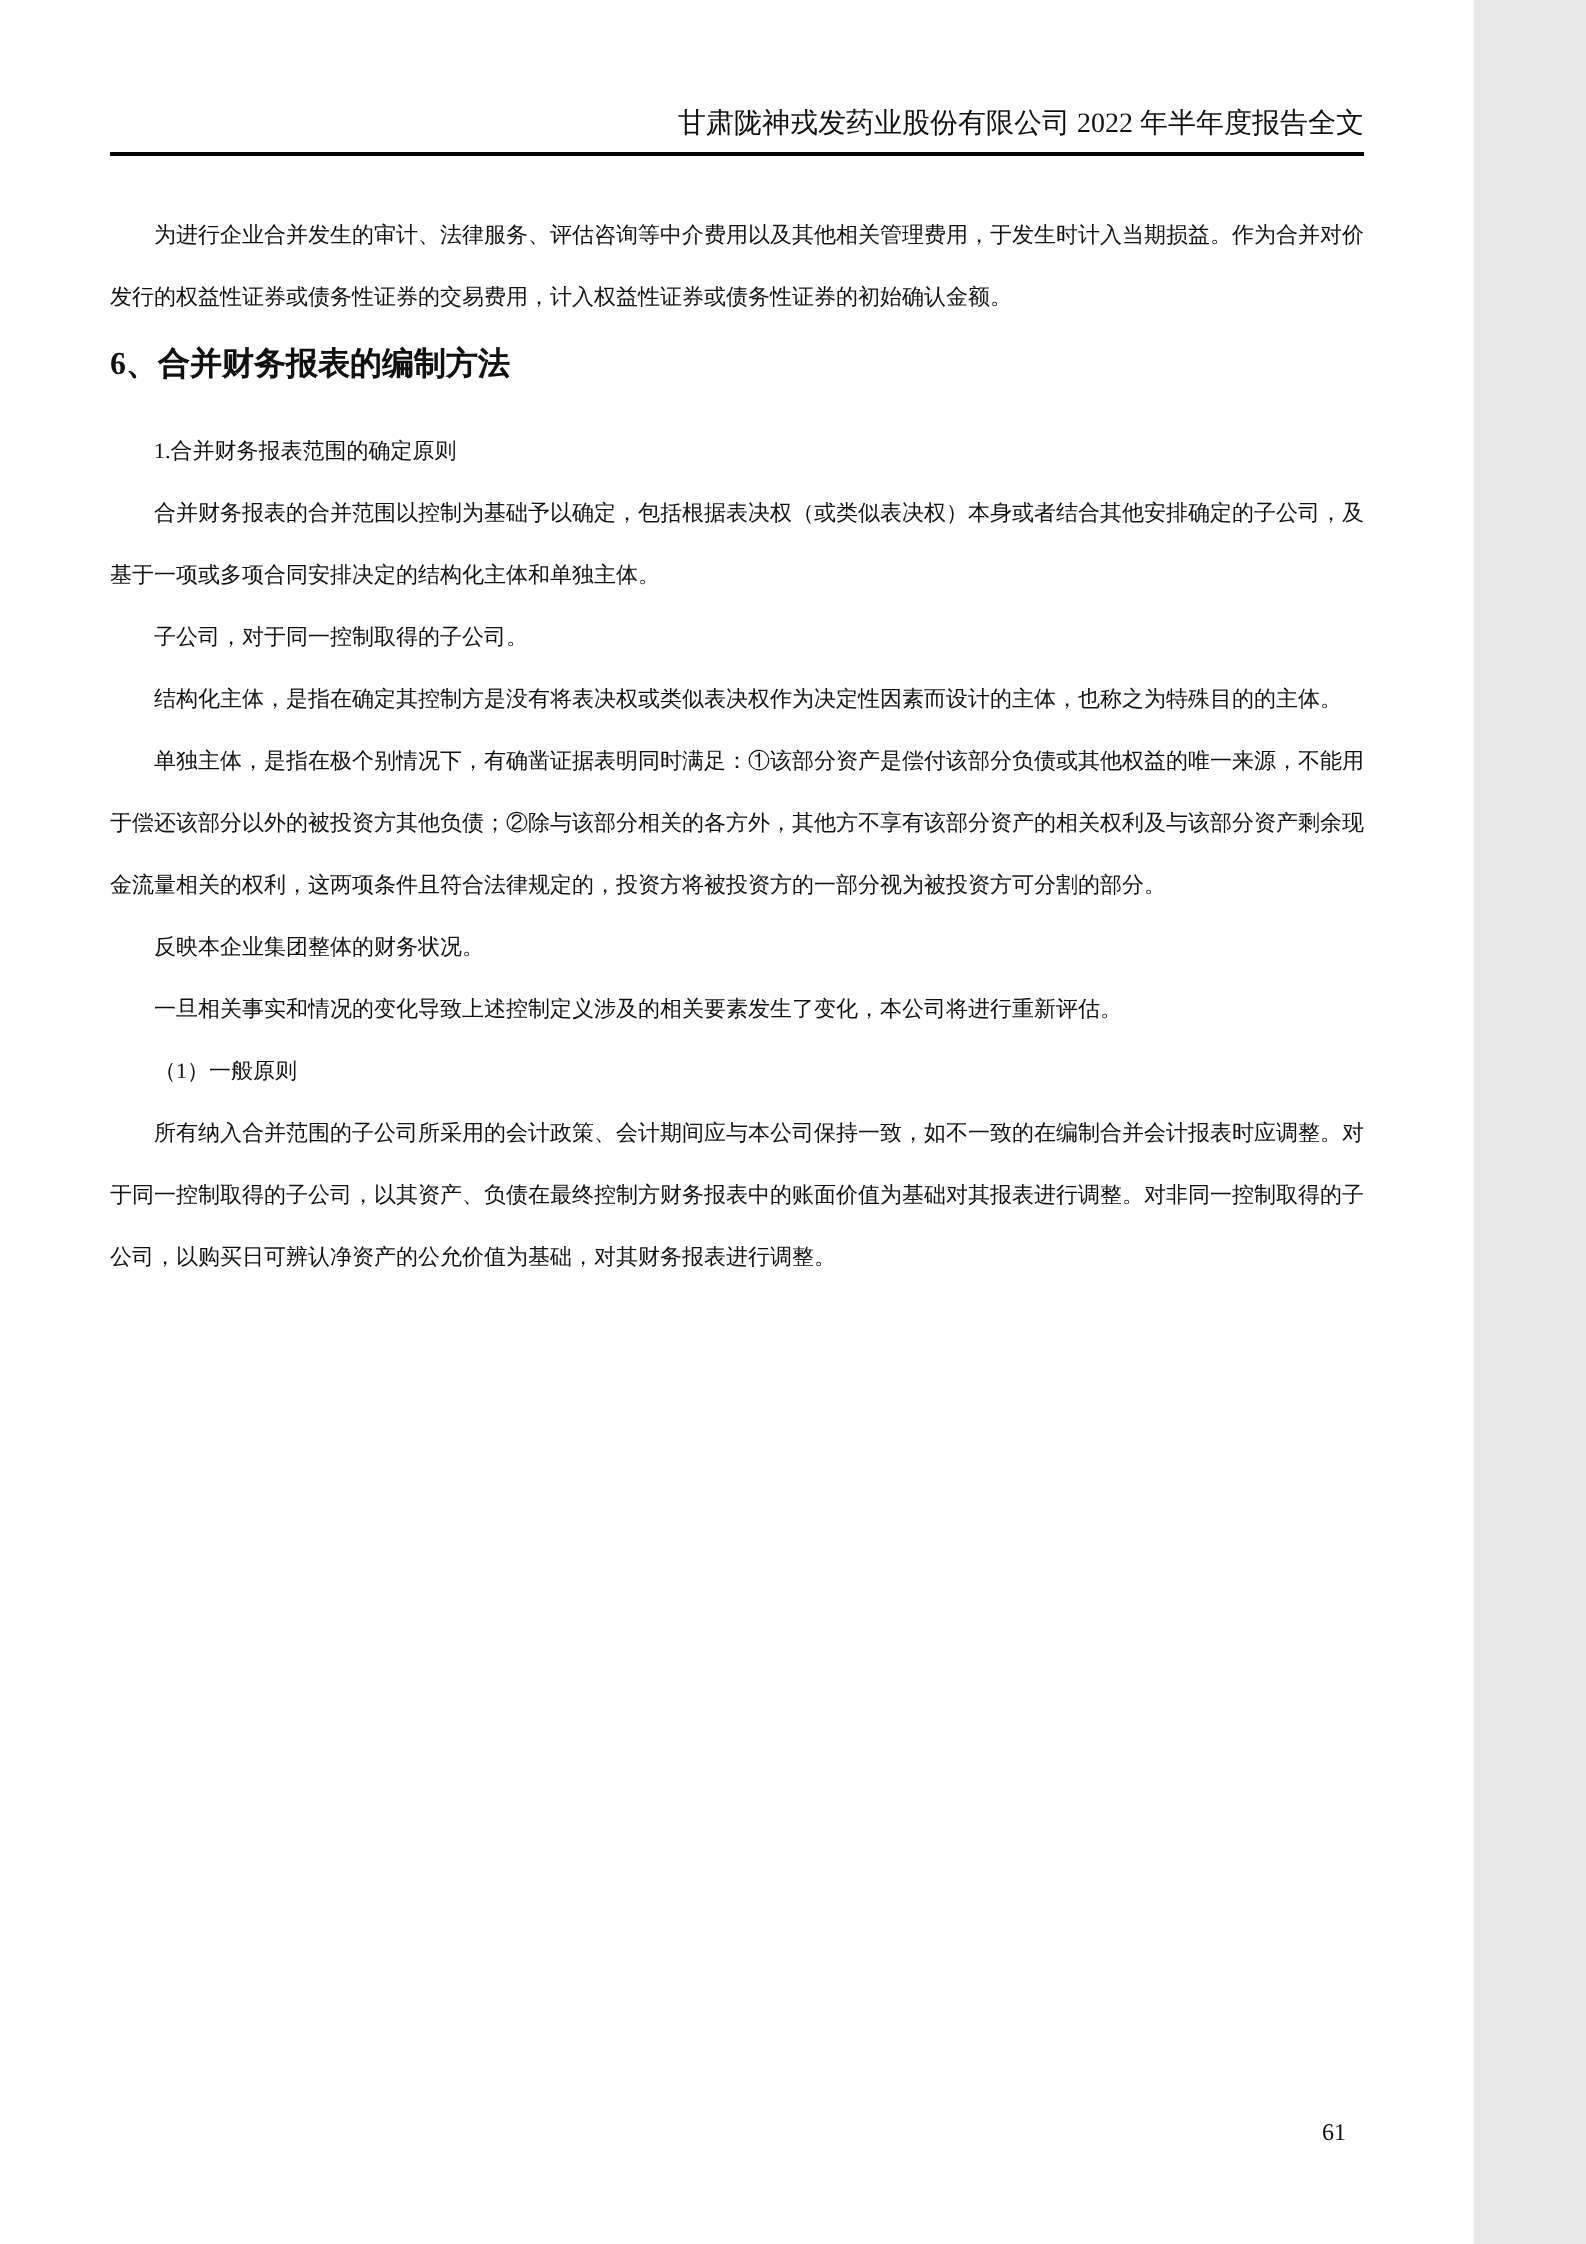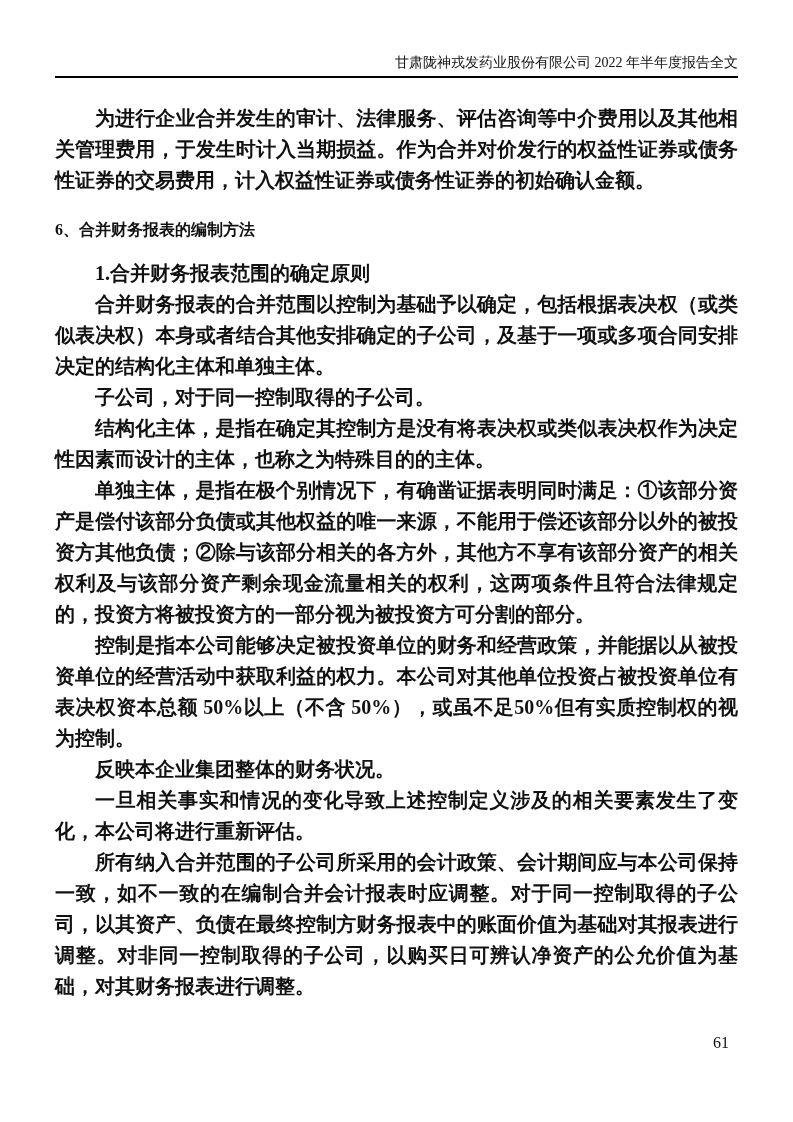--- a/index.html
+++ b/index.html
@@ -1,17 +1,17 @@
 <!DOCTYPE html>
 <html><head>
 <meta charset="utf-8">
 <style>
   html, body { margin: 0; padding: 0; background: #e8e8e8; }
   .page {
-    width: 793px;
+    width: 737px;
     height: 1122px;
     background: #ffffff;
     position: relative;
     box-sizing: border-box;
     padding: 54px 55px 0 55px;
     font-family: "Liberation Serif", "DejaVu Serif", serif;
     color: #111111;
     overflow: hidden;
   }
   .header {
@@ -22,40 +22,39 @@
   .header-title {
     text-align: right;
     font-size: 14px;
     line-height: 18px;
     color: #111111;
     white-space: nowrap;
   }
   .body-text { }
   .para {
     margin: 0;
-    font-size: 20px;
+    font-size: 11px;
     line-height: 31px;
     text-align: justify;
     text-indent: 2em;
     word-break: break-all;
-    font-weight: bold;
   }
   .section-heading {
     font-size: 16px;
     font-weight: bold;
-    margin: 18px 0 13px 0;
+    margin: 2px 0 13px 0;
     line-height: 31px;
     text-indent: 0;
     text-align: left;
   }
   .page-number {
     position: absolute;
     right: 64px;
-    bottom: 70px;
-    font-size: 16px;
+    bottom: 48px;
+    font-size: 12px;
     color: #111111;
   }
 </style>
 </head>
 <body>
 
 <div class="page">
 
   <div class="header">
     <div class="header-title">甘肃陇神戎发药业股份有限公司 2022 年半年度报告全文</div>
@@ -64,21 +63,21 @@
   <div class="body-text">
     <p class="para">为进行企业合并发生的审计、法律服务、评估咨询等中介费用以及其他相关管理费用，于发生时计入当期损益。作为合并对价发行的权益性证券或债务性证券的交易费用，计入权益性证券或债务性证券的初始确认金额。</p>
 
     <h2 class="section-heading">6、合并财务报表的编制方法</h2>
 
     <p class="para">1.合并财务报表范围的确定原则</p>
     <p class="para">合并财务报表的合并范围以控制为基础予以确定，包括根据表决权（或类似表决权）本身或者结合其他安排确定的子公司，及基于一项或多项合同安排决定的结构化主体和单独主体。</p>
     <p class="para">子公司，对于同一控制取得的子公司。</p>
     <p class="para">结构化主体，是指在确定其控制方是没有将表决权或类似表决权作为决定性因素而设计的主体，也称之为特殊目的的主体。</p>
     <p class="para">单独主体，是指在极个别情况下，有确凿证据表明同时满足：①该部分资产是偿付该部分负债或其他权益的唯一来源，不能用于偿还该部分以外的被投资方其他负债；②除与该部分相关的各方外，其他方不享有该部分资产的相关权利及与该部分资产剩余现金流量相关的权利，这两项条件且符合法律规定的，投资方将被投资方的一部分视为被投资方可分割的部分。</p>
-    <p class="para">控制是指本公司能够决定被投资单位的财务和经营政策，并能据以从被投资单位的经营活动中获取利益的权力。本公司对其他单位投资占被投资单位有表决权资本总额 50%以上（不含 50%），或虽不足50%但有实质控制权的视为控制。</p>
     <p class="para">反映本企业集团整体的财务状况。</p>
     <p class="para">一旦相关事实和情况的变化导致上述控制定义涉及的相关要素发生了变化，本公司将进行重新评估。</p>
+    <p class="para">（1）一般原则</p>
     <p class="para">所有纳入合并范围的子公司所采用的会计政策、会计期间应与本公司保持一致，如不一致的在编制合并会计报表时应调整。对于同一控制取得的子公司，以其资产、负债在最终控制方财务报表中的账面价值为基础对其报表进行调整。对非同一控制取得的子公司，以购买日可辨认净资产的公允价值为基础，对其财务报表进行调整。</p>
   </div>
 
   <div class="page-number">61</div>
 
 </div>
 
 </body></html>

